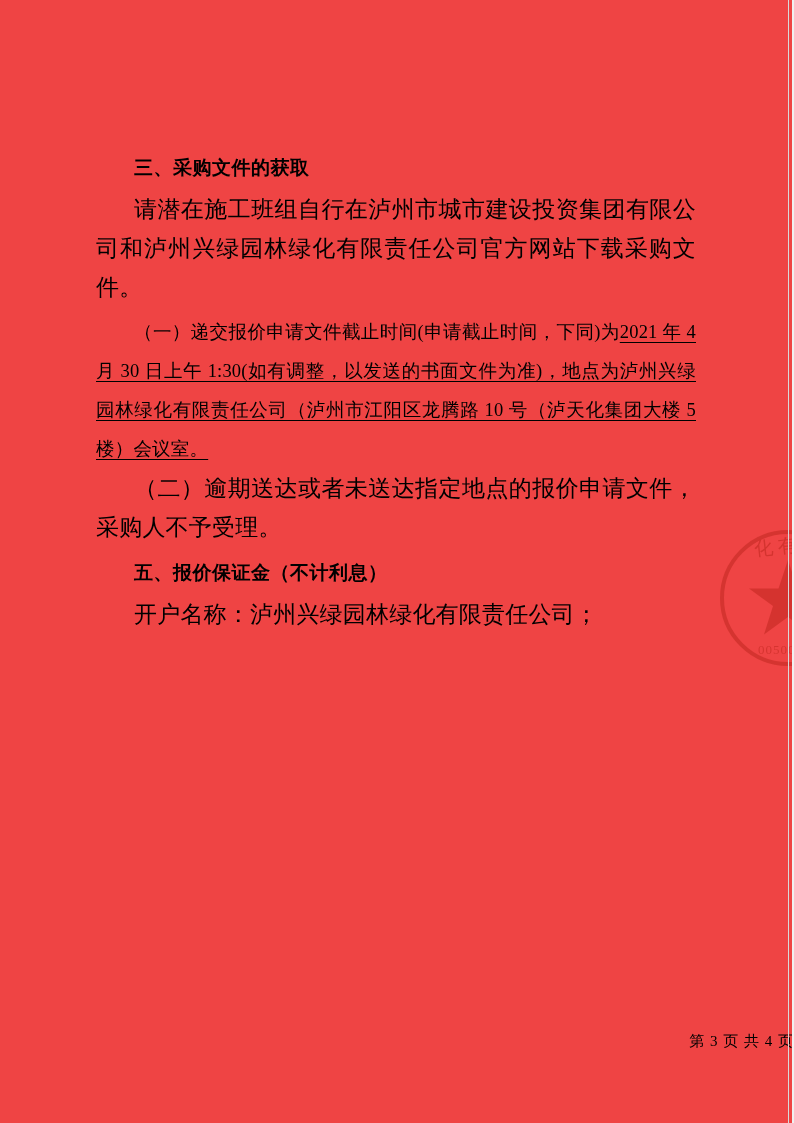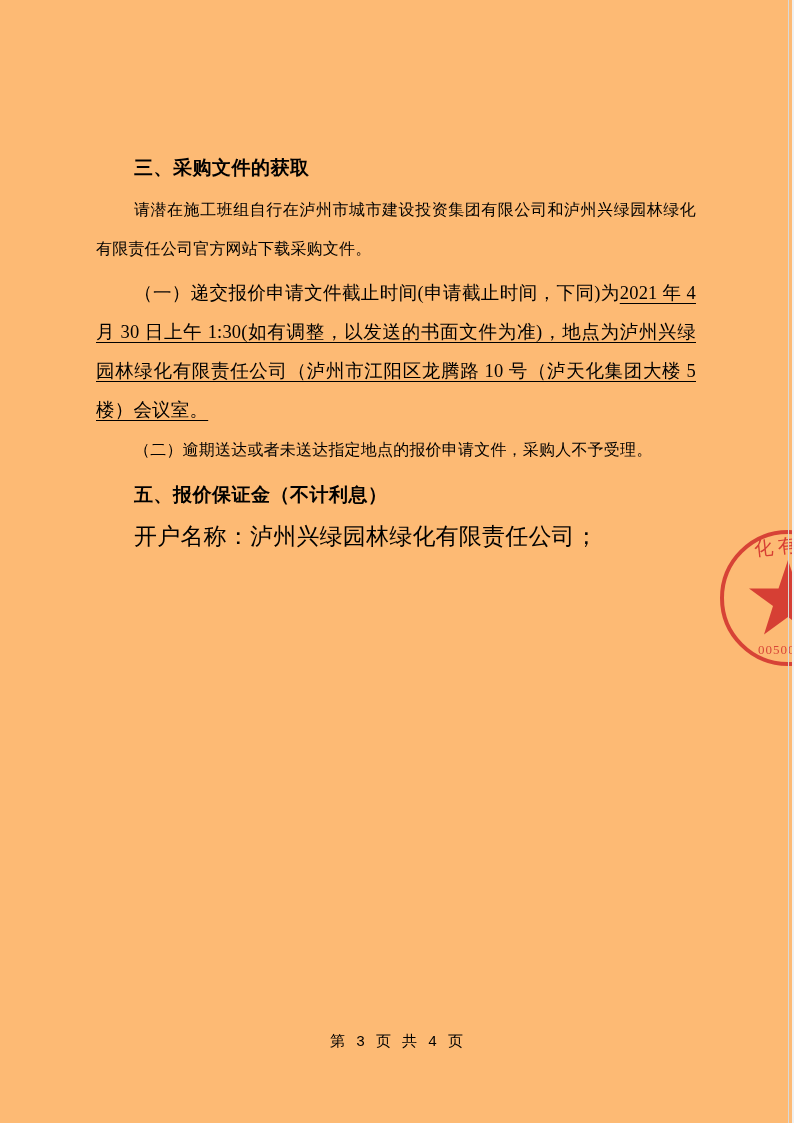--- a/index.html
+++ b/index.html
@@ -12,41 +12,41 @@
     height: 1123px;
     position: relative;
     font-family: "Liberation Serif", "DejaVu Serif", serif;
     color: #000000;
     overflow: hidden;
   }
 
   .page {
     position: absolute;
     inset: 0;
-    background: #fdba74;
+    background: #ef4444;
   }
 
   .content {
     position: absolute;
     left: 96px;
     top: 148px;
     width: 600px;
   }
 
   .heading {
     font-size: 19px;
     font-weight: bold;
     line-height: 40px;
     margin: 0 0 2px 0;
     text-indent: 38px;
     letter-spacing: 0.5px;
   }
 
   .para {
-    font-size: 16px;
+    font-size: 23px;
     line-height: 39px;
     margin: 0;
     text-indent: 38px;
     text-align: justify;
     letter-spacing: 0.2px;
   }
 
   .u {
     text-decoration: underline;
     text-underline-offset: 4px;
@@ -68,24 +68,23 @@
     letter-spacing: 0.2px;
   }
 
   .spacer-sm { height: 6px; }
 
   .footer {
     position: absolute;
     left: 0;
     right: 0;
     top: 1032px;
-    text-align: center;
+    text-align: right;
     font-size: 15px;
     letter-spacing: 1px;
-    font-family: Liberation Mono, monospace;
   }
 
   
   .stamp {
     position: absolute;
     left: 718px;
     top: 508px;
     width: 180px;
     height: 180px;
     pointer-events: none;

